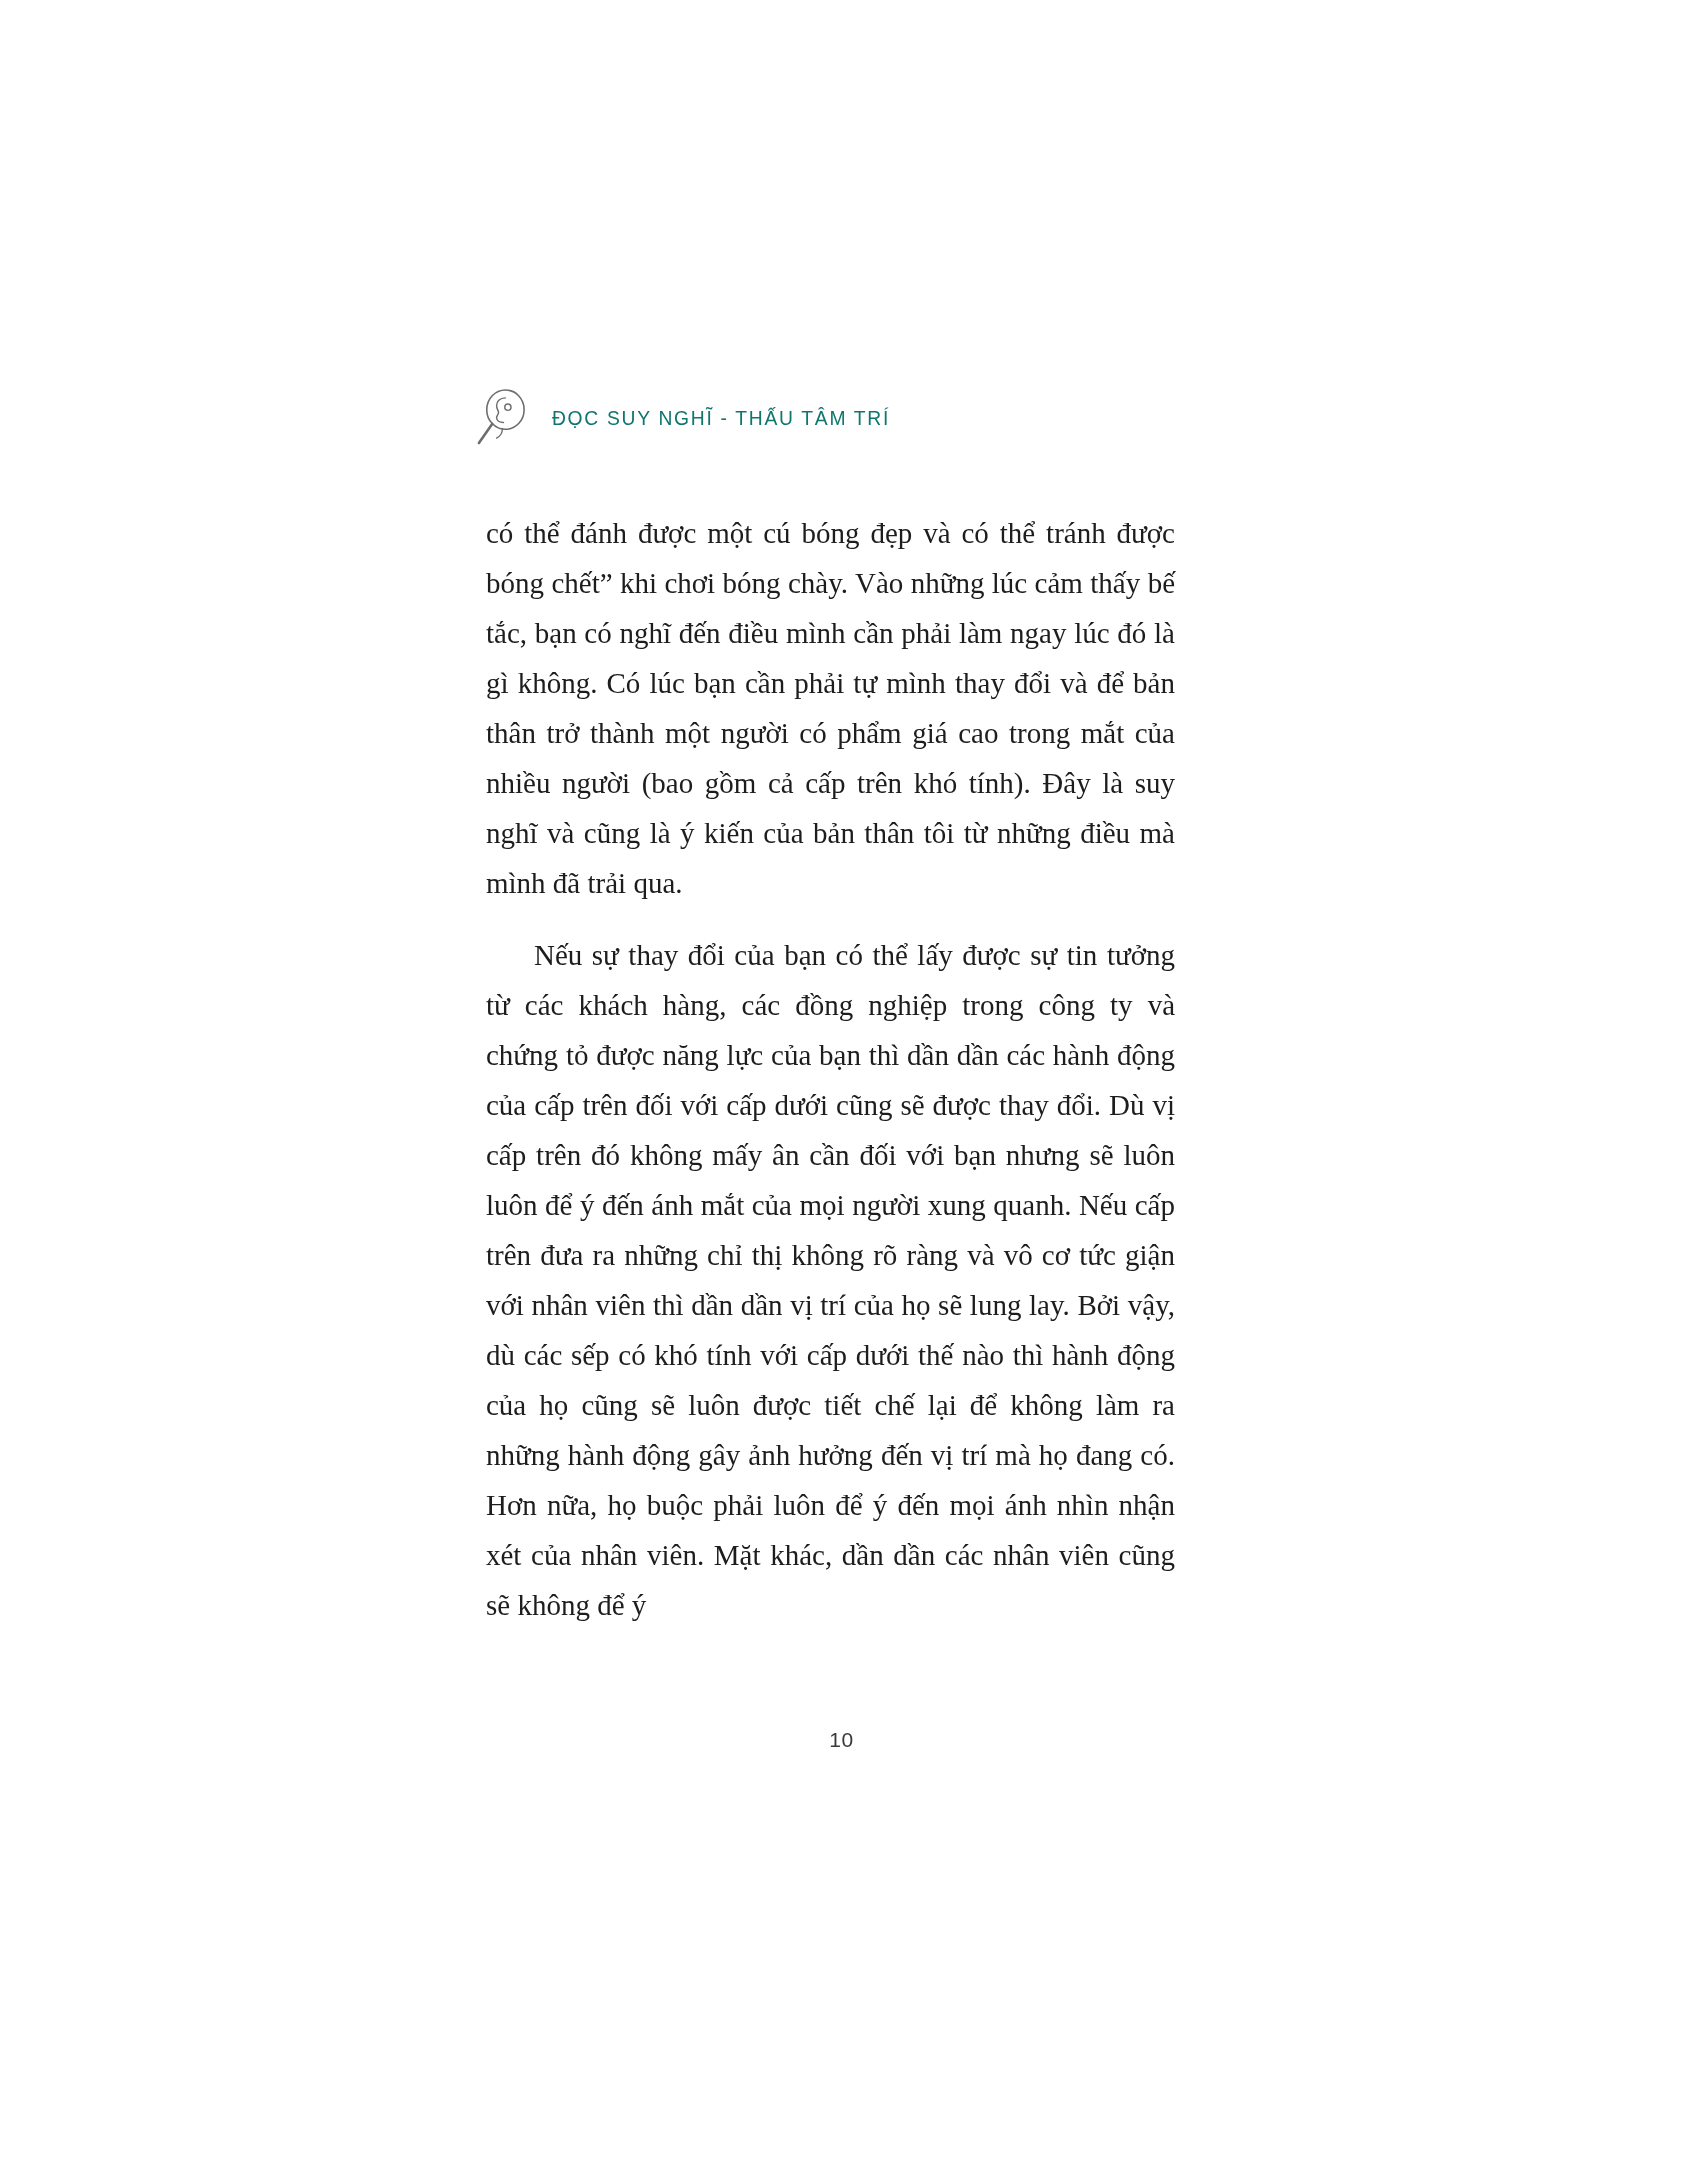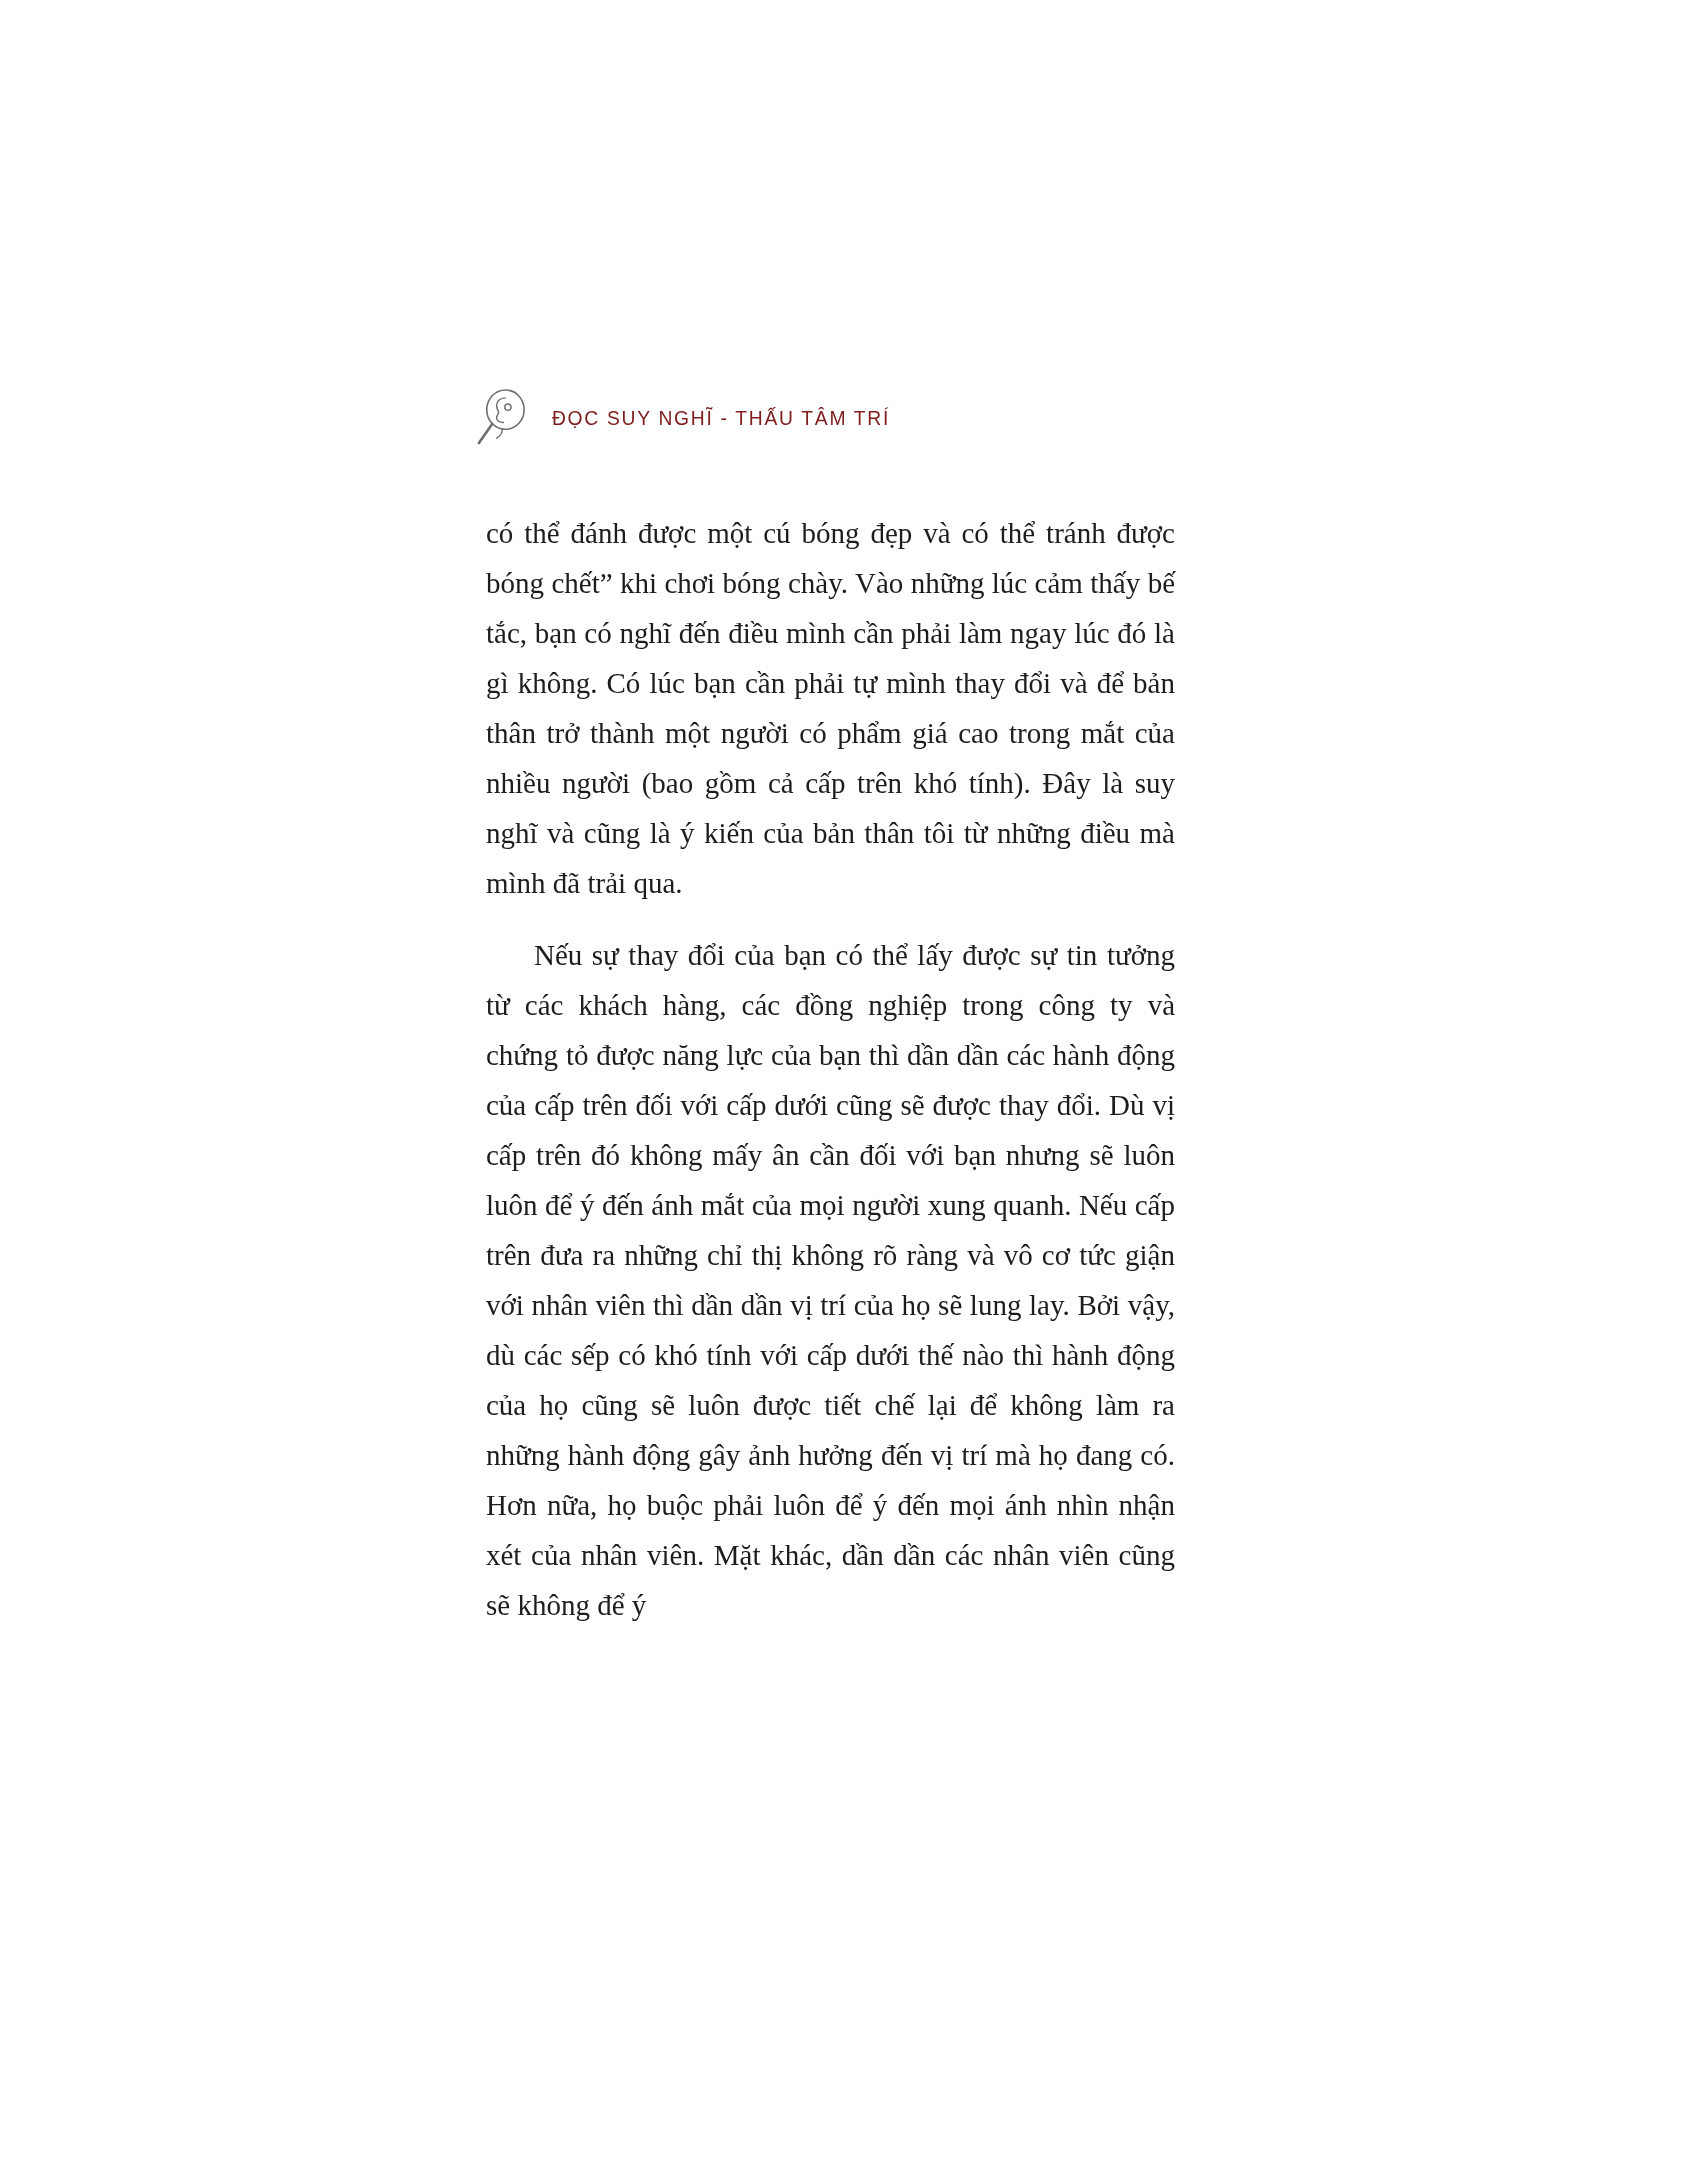--- a/index.html
+++ b/index.html
@@ -34,21 +34,21 @@
     position: relative;
     flex: 0 0 auto;
   }
   .header-mark svg {
     display: block;
   }
   .header-title {
     font-family: "Liberation Sans", sans-serif;
     font-size: 19.3px;
     letter-spacing: 1.7px;
-    color: #7f1d1d;
+    color: #0f766e;
     white-space: nowrap;
     font-weight: 400;
   }
   
   .content {
     position: absolute;
     left: 473px;
     top: 495px;
     width: 715px;
   }
@@ -98,15 +98,16 @@
       </svg>
     </div>
     <div class="header-title">ĐỌC SUY NGHĨ - THẤU TÂM TRÍ</div>
   </div>
 
   <div class="content">
     <p class="para">có thể đánh được một cú bóng đẹp và có thể tránh được bóng chết” khi chơi bóng chày. Vào những lúc cảm thấy bế tắc, bạn có nghĩ đến điều mình cần phải làm ngay lúc đó là gì không. Có lúc bạn cần phải tự mình thay đổi và để bản thân trở thành một người có phẩm giá cao trong mắt của nhiều người (bao gồm cả cấp trên khó tính). Đây là suy nghĩ và cũng là ý kiến của bản thân tôi từ những điều mà mình đã trải qua.</p>
     <p class="para indent">Nếu sự thay đổi của bạn có thể lấy được sự tin tưởng từ các khách hàng, các đồng nghiệp trong công ty và chứng tỏ được năng lực của bạn thì dần dần các hành động của cấp trên đối với cấp dưới cũng sẽ được thay đổi. Dù vị cấp trên đó không mấy ân cần đối với bạn nhưng sẽ luôn luôn để ý đến ánh mắt của mọi người xung quanh. Nếu cấp trên đưa ra những chỉ thị không rõ ràng và vô cơ tức giận với nhân viên thì dần dần vị trí của họ sẽ lung lay. Bởi vậy, dù các sếp có khó tính với cấp dưới thế nào thì hành động của họ cũng sẽ luôn được tiết chế lại để không làm ra những hành động gây ảnh hưởng đến vị trí mà họ đang có. Hơn nữa, họ buộc phải luôn để ý đến mọi ánh nhìn nhận xét của nhân viên. Mặt khác, dần dần các nhân viên cũng sẽ không để ý</p>
   </div>
 
+  <div class="folio">10</div>
 
 </div>
 
 
 </body></html>

